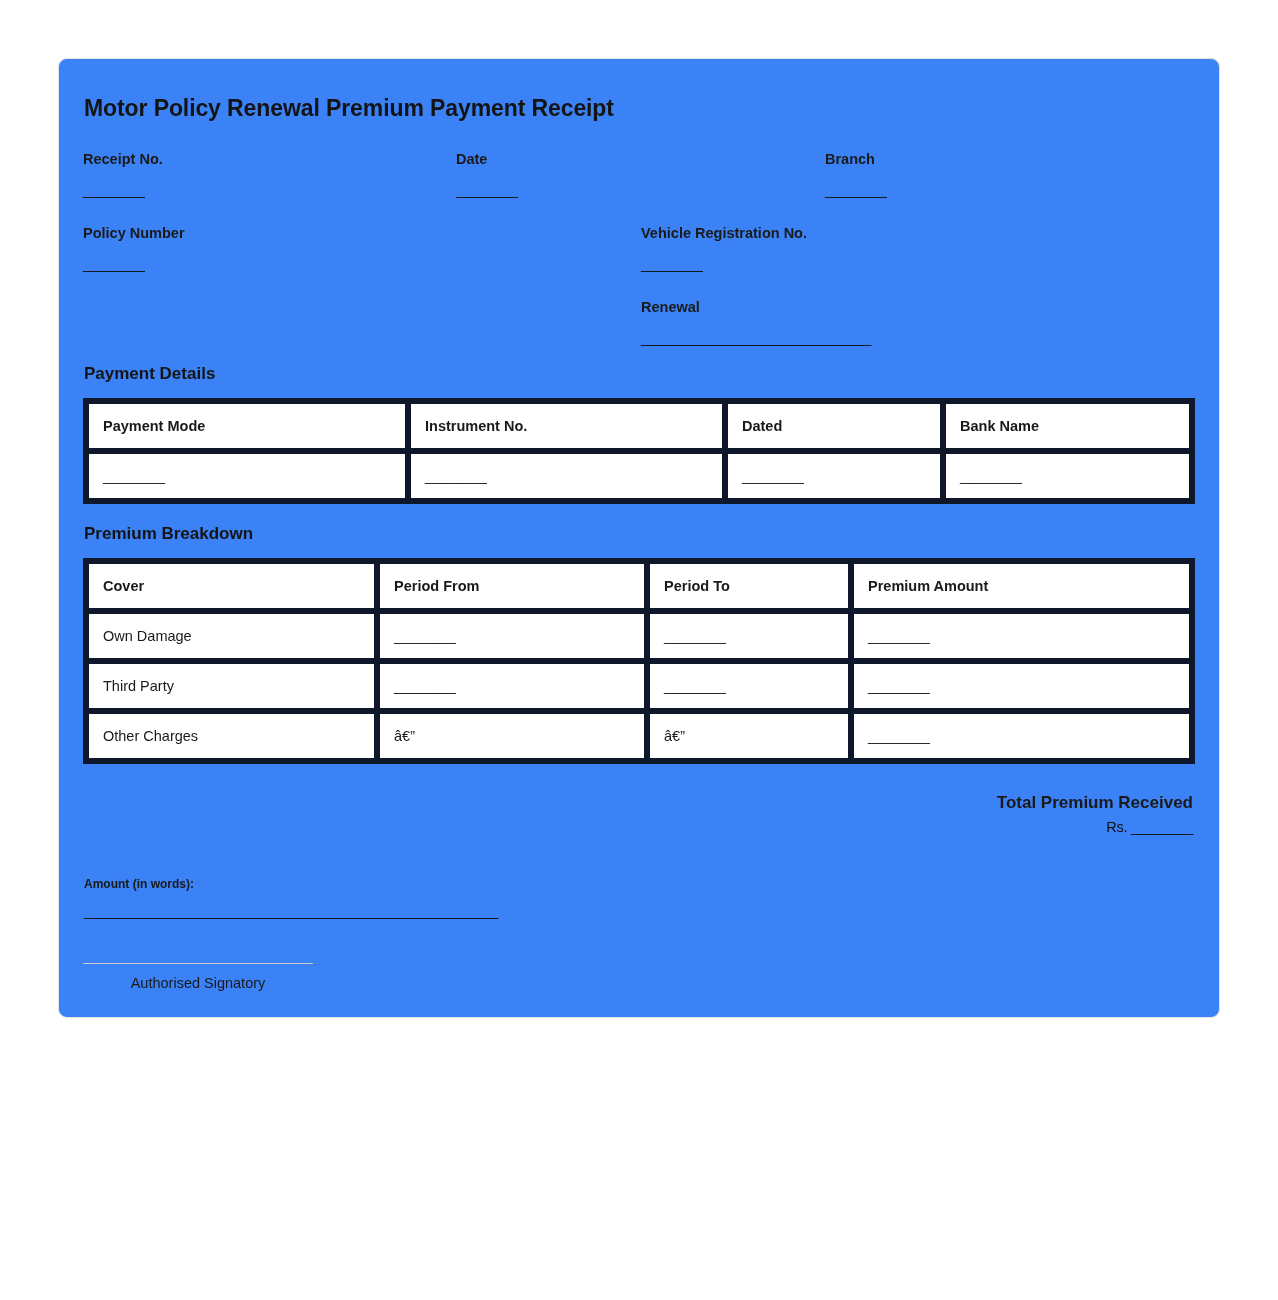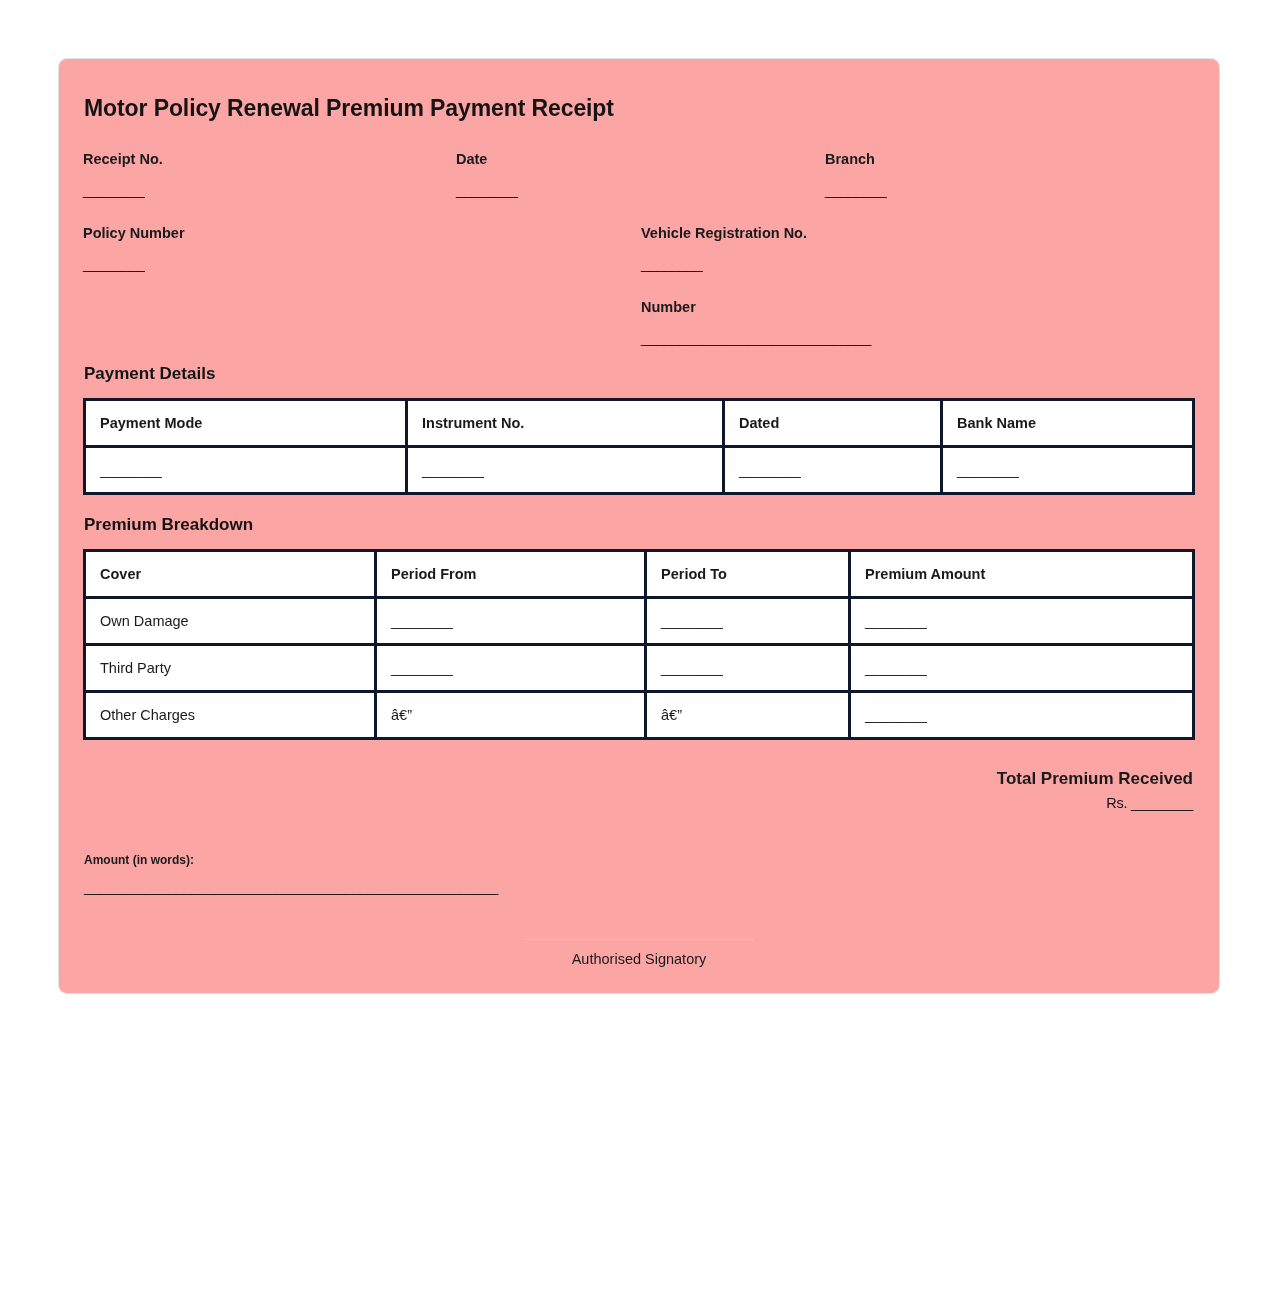--- a/index.html
+++ b/index.html
@@ -14,21 +14,21 @@
     color: #1a1a1a;
     -webkit-font-smoothing: antialiased;
   }
 
   .receipt-card {
     position: absolute;
     left: 58px;
     top: 58px;
     width: 1162px;
     box-sizing: border-box;
-    background: #fca5a5;
+    background: #3b82f6;
     border: 1px solid #e3e3e3;
     border-radius: 9px;
     padding: 26px 24px 26px 24px;
   }
 
   .doc-title {
     font-size: 23px;
     font-weight: bold;
     color: #141414;
     letter-spacing: -0.1px;
@@ -79,21 +79,21 @@
 
   
   table.grid {
     width: 100%;
     border-collapse: collapse;
     table-layout: fixed;
     background: #ffffff;
   }
   table.grid th,
   table.grid td {
-    border: 3px solid #0f172a;
+    border: 6px solid #0f172a;
     text-align: left;
     vertical-align: middle;
     padding: 11px 14px;
     font-size: 14.5px;
     color: #1a1a1a;
   }
   table.grid th {
     font-weight: bold;
     height: 22px;
   }
@@ -164,21 +164,21 @@
     color: #111111;
     margin-top: 12px;
     letter-spacing: -0.4px;
     white-space: nowrap;
   }
 
   
   .sign-area {
     margin-top: 44px;
     display: flex;
-    justify-content: center;
+    justify-content: flex-start;
   }
   .sign-box {
     width: 230px;
     text-align: center;
   }
   .sign-rule {
     border-top: 1px solid #c9c9c9;
     height: 0;
     margin-bottom: 11px;
   }
@@ -216,21 +216,21 @@
       <div class="field-blank">________</div>
     </div>
     <div class="field-block col-d">
       <div class="field-label">Vehicle Registration No.</div>
       <div class="field-blank">________</div>
     </div>
   </div>
 
   <div class="field-row">
     <div class="field-block col-d">
-      <div class="field-label">Number</div>
+      <div class="field-label">Renewal</div>
       <div class="field-blank">______________________________</div>
     </div>
   </div>
 
   <h2 class="section-heading">Payment Details</h2>
 
   <table class="grid">
     <colgroup>
       <col class="pay-c1">
         <col class="pay-c2">

